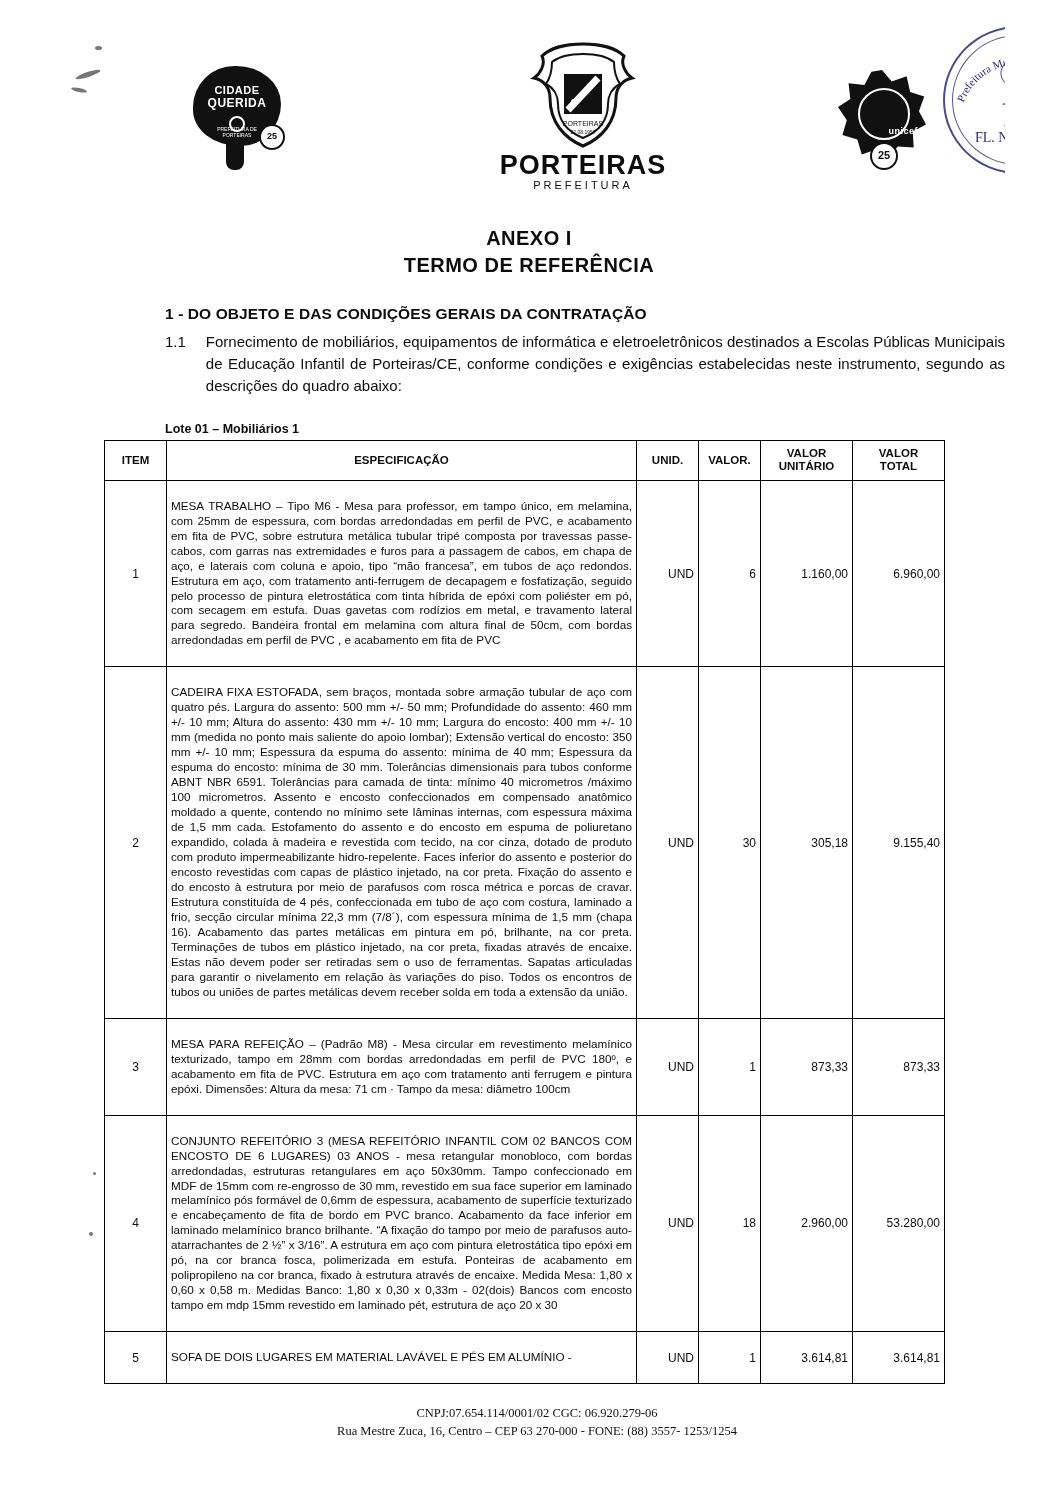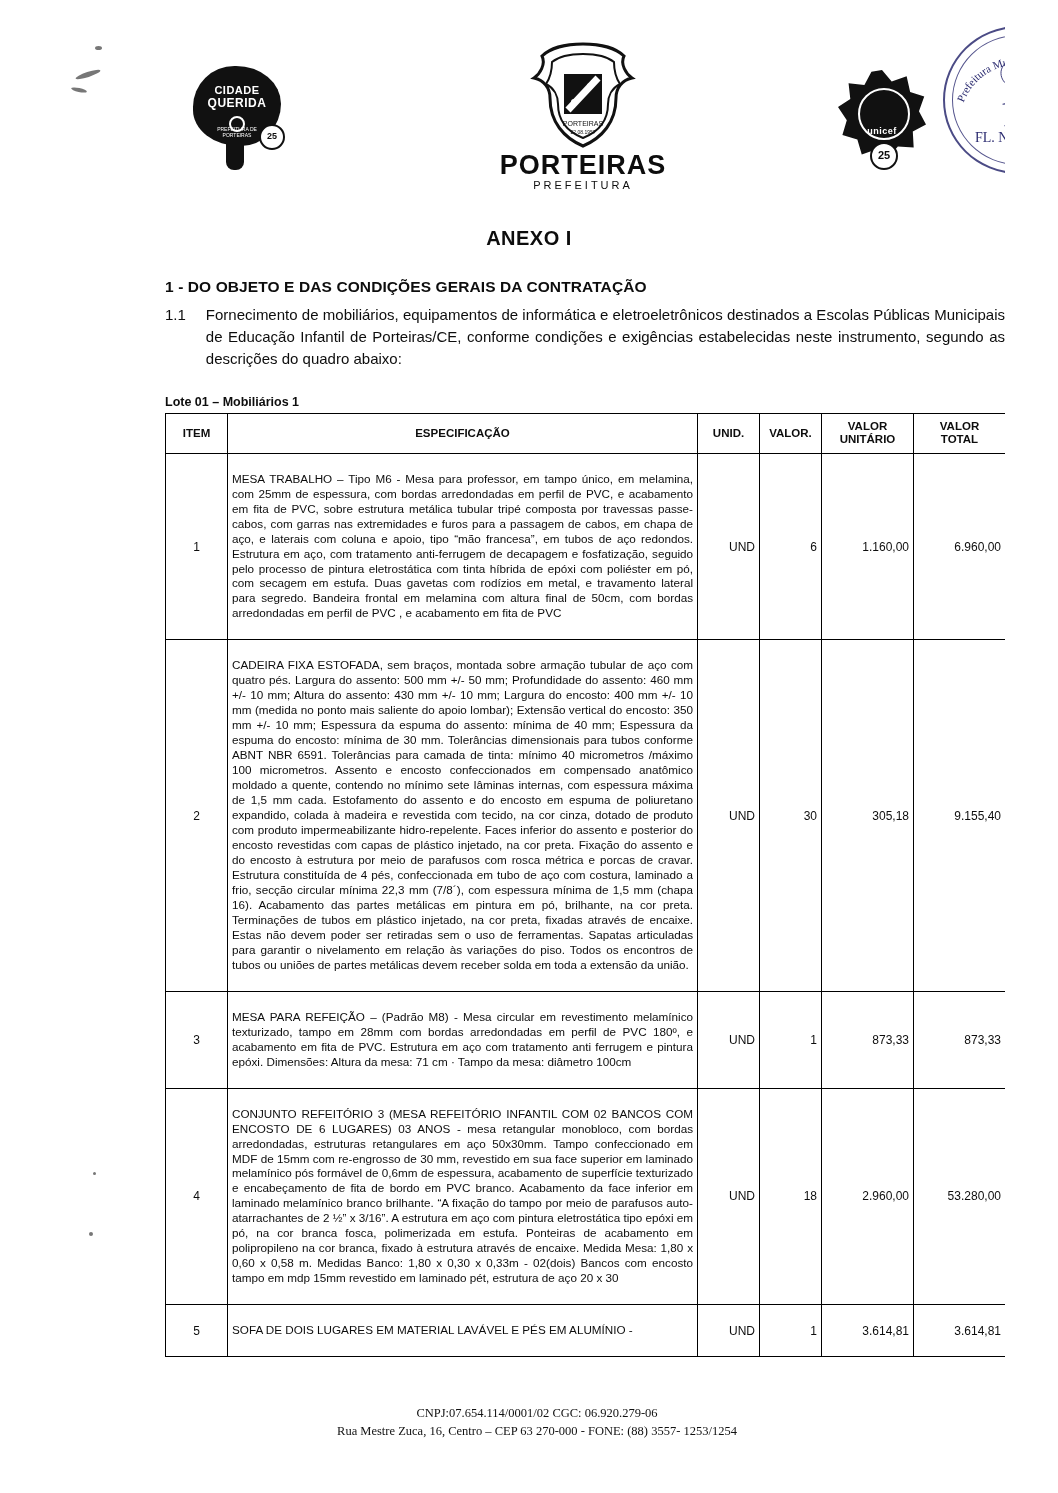--- a/index.html
+++ b/index.html
@@ -139,21 +139,21 @@
     position: absolute;
     left: 20px; top: 18px;
     width: 48px; height: 48px;
     border: 2px solid #fff;
     border-radius: 50%;
   }
   .logo-unicef .word {
     position: absolute;
     left: 8px; top: 56px;
     width: 72px;
-    text-align: center;
+    text-align: right;
     font-size: 9px;
     font-weight: bold;
     color: #fff;
     letter-spacing: .5px;
   }
   .logo-unicef .num {
     position: absolute;
     left: 32px; top: 72px;
     width: 24px; height: 24px;
     border: 2px solid #111;
@@ -237,21 +237,21 @@
   .para .txt { flex: 1 1 auto; }
 
   .lote {
     margin: 26px 0 4px 112px;
     font-size: 12.5px;
     font-weight: bold;
   }
 
   
   table.items {
-    margin-left: 112px;
+    margin-left: 51px;
     border-collapse: collapse;
     width: 840px;
     table-layout: fixed;
   }
   table.items th, table.items td {
     border: 1px solid #000;
     vertical-align: middle;
     padding: 18px 4px;
   }
   table.items thead th {
@@ -366,20 +366,21 @@
           <path d="M68 44 L82 44 L82 58 L68 58 Z"></path>
         </g>
       </svg>
       <div class="sig">Rub</div>
       <div class="flt">FL. Nº .....................</div>
     </div>
   </div>
 
   <div class="doc-title">
     <div>ANEXO I</div>
+    <div>TERMO DE REFERÊNCIA</div>
   </div>
 
   <div class="section-title">1 - DO OBJETO E DAS CONDIÇÕES GERAIS DA CONTRATAÇÃO</div>
 
   <div class="para">
     <span class="num">1.1</span>
     <span class="txt">Fornecimento de mobiliários, equipamentos de informática e eletroeletrônicos destinados a Escolas Públicas Municipais de Educação Infantil de Porteiras/CE, conforme condições e exigências estabelecidas neste instrumento, segundo as descrições do quadro abaixo:</span>
   </div>
 
   <div class="lote">Lote 01 – Mobiliários 1</div>

